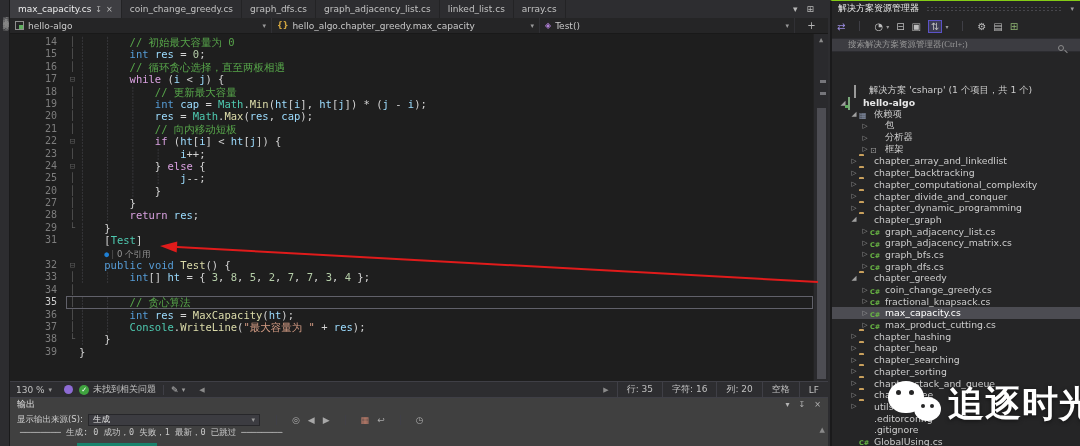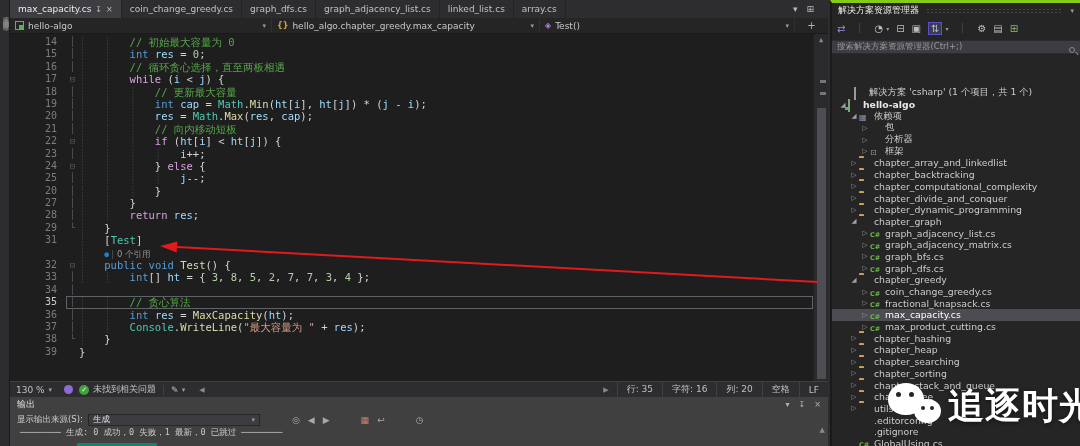--- a/index.html
+++ b/index.html
@@ -74,28 +74,28 @@
 .out-head .controls { margin-left:auto; display:flex; gap:9px; font-size:8px; color:#b5b5b5; }
 .out-bar { height:17px; display:flex; align-items:center; padding-left:7px; font-size:8.5px; color:#cfcfcf; }
 .out-combo { width:172px; height:12px; background:#3c3c41; border:1px solid #27272a; margin-left:5px; display:flex; align-items:center; padding:0 4px; font-size:8.5px; color:#e0e0e0; }
 .out-combo .caret { margin-left:auto; font-size:7px; color:#9a9a9a; }
 .out-icons { display:flex; align-items:center; gap:8px; margin-left:9px; font-size:9px; color:#a8a8a8; }
 .out-lines { padding-left:10px; font-family:"DejaVu Sans Mono","Liberation Mono",monospace; font-size:8.5px; line-height:9px; color:#c8c8c8; }
 .out-up { position:absolute; right:3px; bottom:12px; font-size:7px; color:#8a8a8a; }
 .progress { position:absolute; left:67px; bottom:0; width:80px; height:3px; background:#18836c; }
 
 
-.sepanel { position:absolute; left:830px; top:0; width:250px; height:446px; background:#252526; border-left:2px solid #1a1a1b; border-top:3px solid #84cc16; }
+.sepanel { position:absolute; left:830px; top:0; width:250px; height:446px; background:#252526; border-left:2px solid #1a1a1b; border-top:1px solid #84cc16; }
 .se-title { height:15px; display:flex; align-items:center; padding:0 6px; font-size:9px; color:#ececec; }
 .se-dots { flex:1; height:5px; margin:0 7px; background-image:radial-gradient(#46464b 0.8px, transparent 0.9px); background-size:4px 3px; }
 .se-title .caret { font-size:7px; color:#9a9a9a; }
 .se-toolbar { height:20px; display:flex; align-items:center; padding:0 5px; gap:7px; font-size:10px; color:#bdbdbd; }
 .se-toolbar .boxed { border:1px solid #5b52c7; background:#3b3b52; padding:0 2px; }
 .se-toolbar .dd { font-size:6px; color:#9a9a9a; margin-left:-4px; }
-.se-search { height:14px; margin:2px 0 1px 0; background:#3c3c41; border-top:1px solid #2c2c30; border-bottom:1px solid #2c2c30; display:flex; align-items:flex-end; padding:0 5px; font-size:8.5px; color:#9a9a9a; }
+.se-search { height:14px; margin:2px 0 1px 0; background:#3c3c41; border-top:1px solid #2c2c30; border-bottom:1px solid #2c2c30; display:flex; align-items:flex-end; padding:0 16px; font-size:8.5px; color:#9a9a9a;font-family:Liberation Serif, serif; }
 .mag { margin-left:auto; width:6px; height:6px; border:1px solid #8a8a8a; border-radius:50%; position:relative; }
 .mag::after { content:""; position:absolute; left:5px; top:5px; width:4px; height:1px; background:#8a8a8a; transform:rotate(45deg); }
 .se-tree { position:relative; }
 .trow { height:11.7px; display:flex; align-items:center; font-size:9.3px; color:#cccccc; white-space:nowrap; }
 .trow.sel { background:#4c4c52; color:#ffffff; }
 .trow .arrowg { width:10px; font-size:6.5px; color:#a0a0a0; flex:0 0 auto; text-align:center; }
 .trow .lbl { margin-left:3px; }
 .trow .lbl.bold { font-weight:bold; color:#e8e8e8; }
 .ticon16 { width:12px; height:10px; flex:0 0 auto; position:relative; }
 .i-folder { width:11px; height:7px; background:#c9a05c; border-radius:1px; margin-top:2px; position:relative; }

